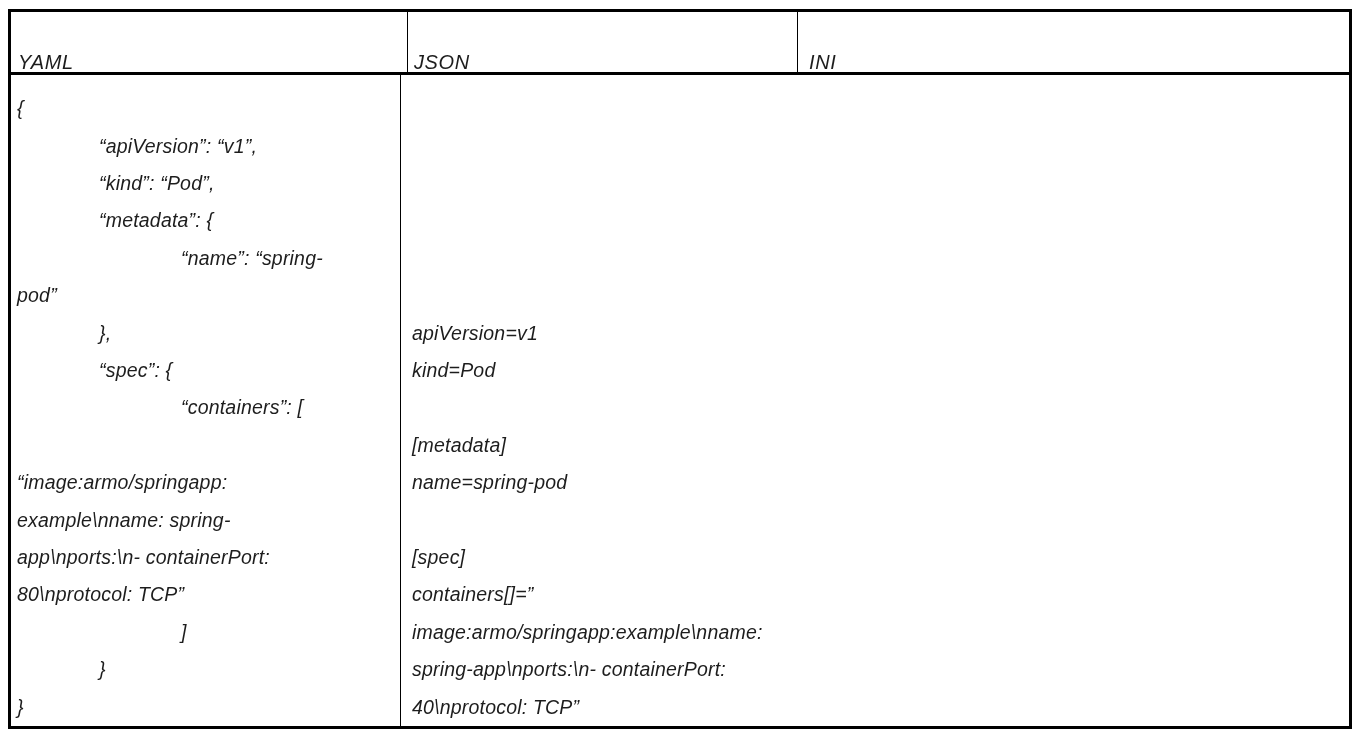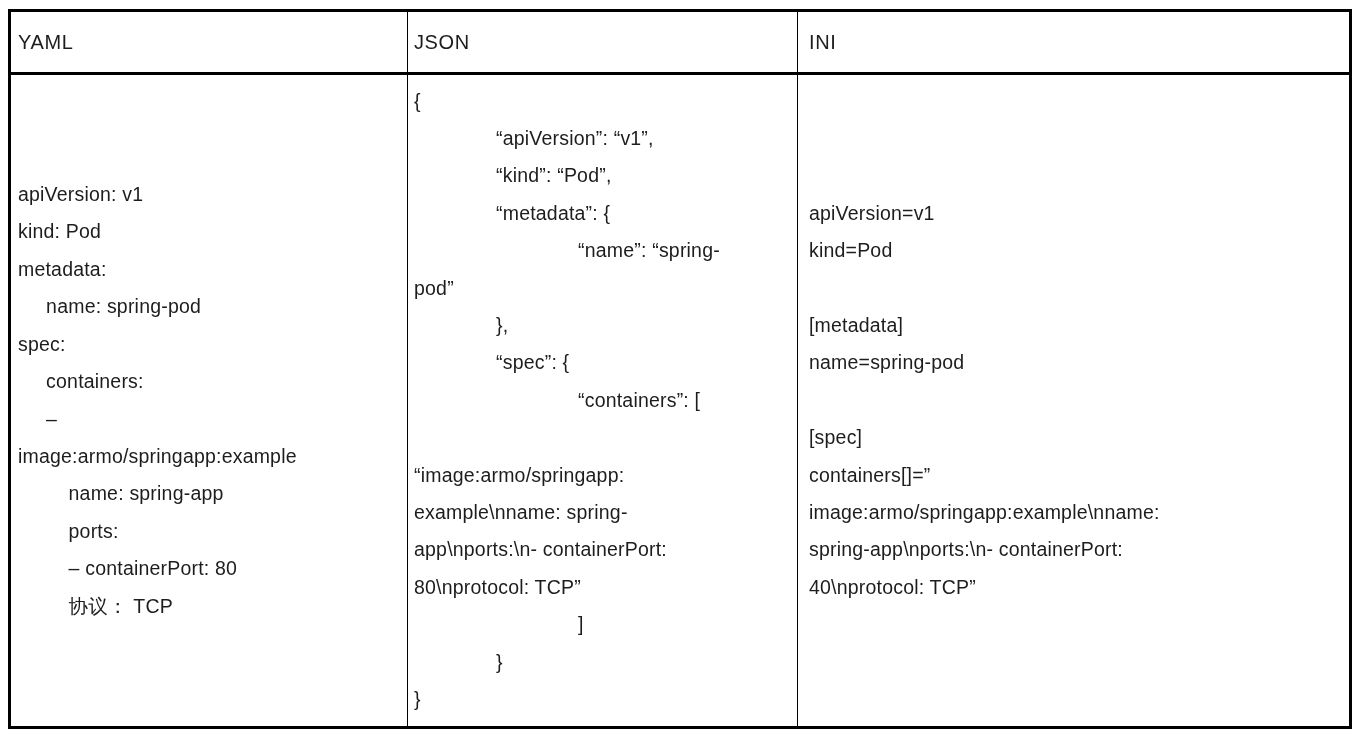--- a/index.html
+++ b/index.html
@@ -32,21 +32,22 @@
     display: flex;
   }
   .row-body {
     flex: 1;
     display: flex;
     min-height: 0;
   }
   .col {
     box-sizing: border-box;
     display: flex;
-    align-items: center;
+    align-items: flex-end;
+    font-style: italic;
   }
   .col-1 { width: 397px; border-right: 1px solid #000000; padding-left: 7px;  padding-right: 4px; }
   .col-2 { width: 390px; border-right: 1px solid #000000; padding-left: 6px;  padding-right: 20px; }
   .col-3 { flex: 1;                                        padding-left: 11px; padding-right: 20px; }
   .header-label {
     font-size: 20px;
     letter-spacing: 0.6px;
     line-height: 1;
     color: #1d1d1d;
   }
@@ -75,34 +76,20 @@
     </div>
     <div class="col col-2">
       <span class="header-label">JSON</span>
     </div>
     <div class="col col-3">
       <span class="header-label">INI</span>
     </div>
   </div>
 
   <div class="row-body">
-    <div class="col col-1">
-      <div class="code">apiVersion: v1
-kind: Pod
-metadata:
-     name: spring-pod
-spec:
-     containers:
-     –
-image:armo/springapp:example
-         name: spring-app
-         ports:
-         – containerPort: 80
-         协议： TCP</div>
-    </div>
     <div class="col col-2">
       <div class="code json-code">{
 	“apiVersion”: “v1”,
 	“kind”: “Pod”,
 	“metadata”: {
 		“name”: “spring-
 pod”
 	},
 	“spec”: {
 		“containers”: [

